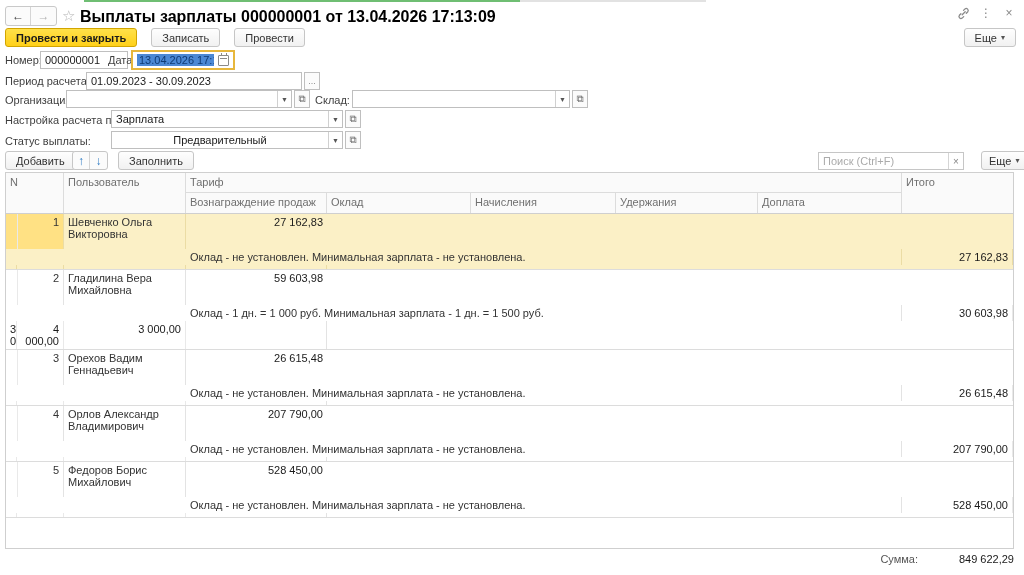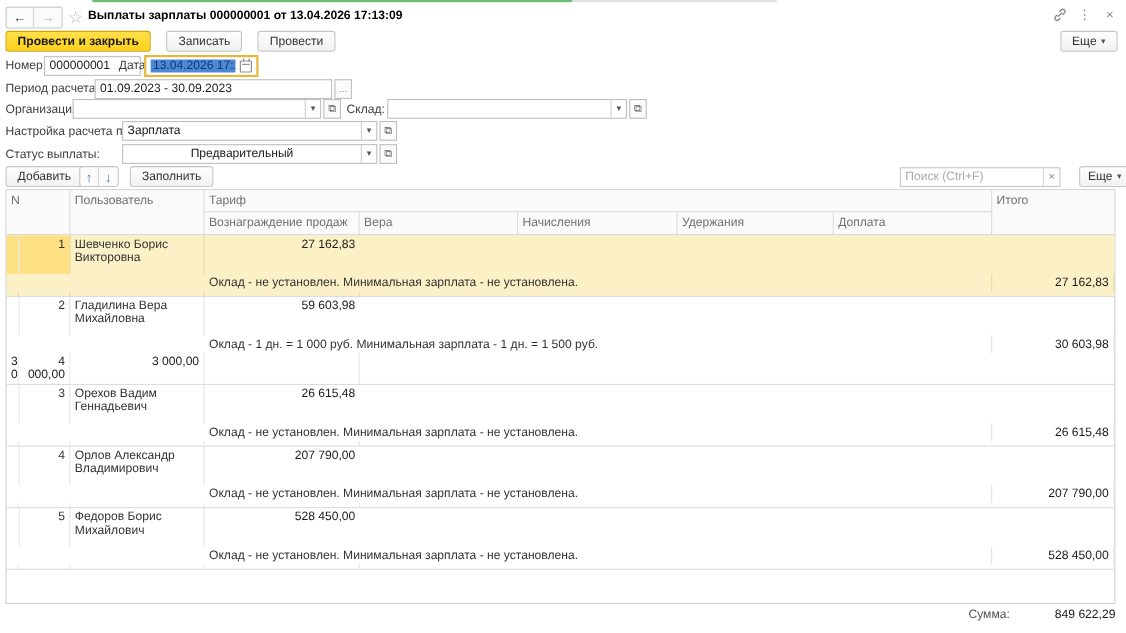--- a/index.html
+++ b/index.html
@@ -13,21 +13,21 @@
   .strip-green { left:84px; top:0; width:436px; height:2px; background:#6FBE73; }
   .strip-gray  { left:520px; top:0; width:186px; height:2px; background:#E2E2E2; }
 
   
   .navgroup { left:5px; top:6px; display:flex; border:1px solid #C9C9C9; border-radius:3px; background:#FBFBFB; }
   .navbtn { width:25px; height:18px; display:flex; align-items:center; justify-content:center; font-size:12px; cursor:pointer; }
   .navbtn.back { color:#444; border-right:1px solid #D5D5D5; }
   .navbtn.fwd  { color:#B3B3B3; }
 
   .star { left:62px; top:7px; font-size:15px; color:#B5B5B5; }
-  .title { left:80px; top:8px; font-size:11px; font-weight:bold; color:#000; white-space:nowrap; }
+  .title { left:80px; top:8px; font-size:16px; font-weight:bold; color:#000; white-space:nowrap; }
 
   .winicons { right:8px; top:6px; display:flex; gap:9px; align-items:center; color:#8A8A8A; }
   .winicon { width:14px; height:14px; display:flex; align-items:center; justify-content:center; font-size:12px; cursor:pointer; }
 
   
   .btn { display:inline-flex; align-items:center; justify-content:center; height:19px;
          border:1px solid #C6C6C6; border-radius:3px; background:linear-gradient(#FEFEFE,#F1F1F1);
          padding:0 10px; font-size:11px; color:#333; cursor:pointer; white-space:nowrap; }
   .btn.primary { background:linear-gradient(#FFE14A,#FFD019); border-color:#D2A500; font-weight:bold; color:#1A1A1A; }
   .caret { font-size:8px; margin-left:4px; color:#555; }
@@ -198,30 +198,30 @@
     <span class="caret">▾</span>
   </div>
 
   <div class="abs table">
     <div class="tgrid thead">
       <div class="th span2" style="grid-column:1 / span 2;">N</div>
       <div class="th span2">Пользователь</div>
       <div class="th group">Тариф</div>
       <div class="th span2 nb" style="grid-column:9;">Итого</div>
       <div class="th" style="grid-column:4; grid-row:2;">Вознаграждение продаж</div>
-      <div class="th" style="grid-column:5; grid-row:2;">Вера</div>
+      <div class="th" style="grid-column:5; grid-row:2;">Оклад</div>
       <div class="th" style="grid-column:6; grid-row:2;">Начисления</div>
       <div class="th" style="grid-column:7; grid-row:2;">Удержания</div>
       <div class="th" style="grid-column:8; grid-row:2;">Доплата</div>
     </div>
     <div id="tbody">
         <div class="tgrid trow sel">
           <div class="c marker"></div>
           <div class="c ncell">1</div>
-          <div class="c user">Шевченко Борис Викторовна</div>
+          <div class="c user">Шевченко Ольга Викторовна</div>
           <div class="c tariff">Оклад - не установлен. Минимальная зарплата - не установлена.</div>
           <div class="c total">27 162,83</div>
           <div class="c num">27 162,83</div>
           <div class="c num"></div>
           <div class="c num"></div>
           <div class="c num"></div>
           <div class="c num last"></div>
         </div>
         <div class="tgrid trow">
           <div class="c marker"></div>

